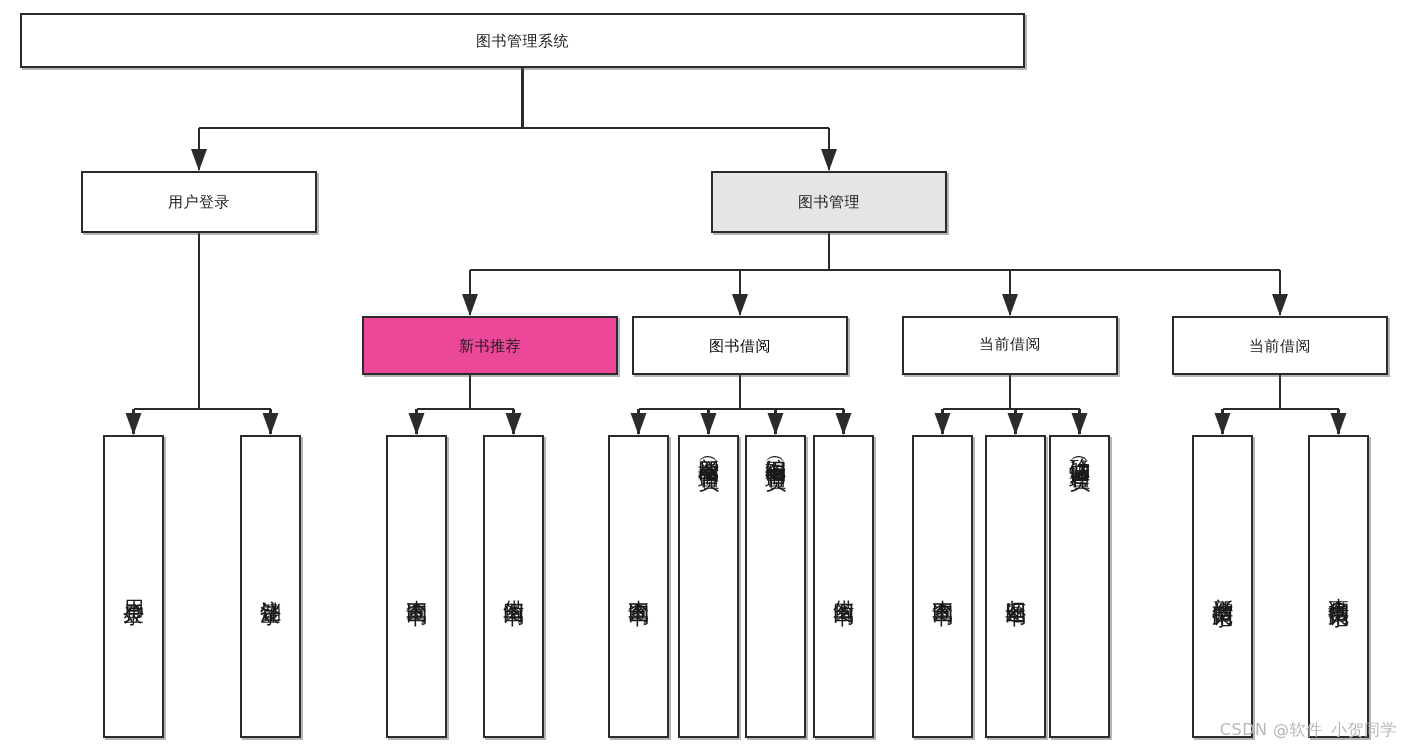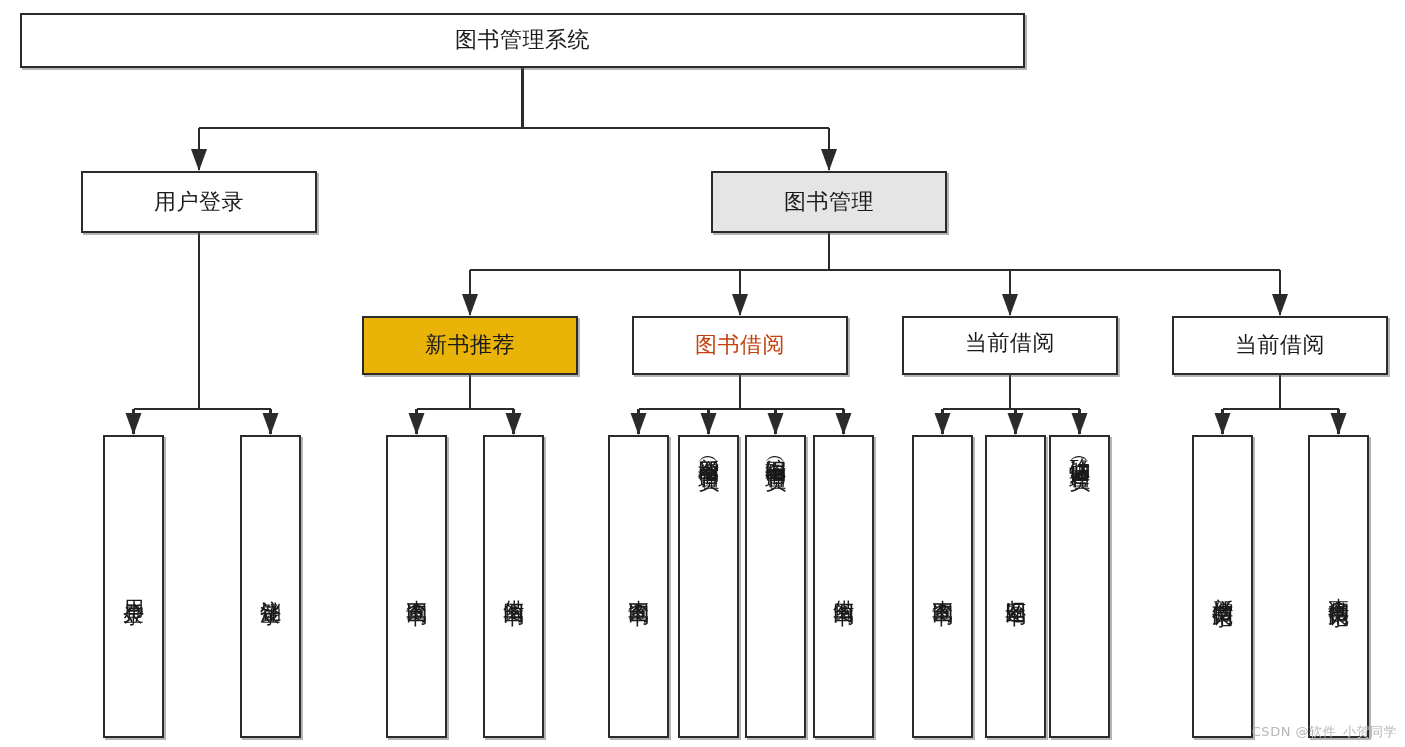--- a/index.html
+++ b/index.html
@@ -25,21 +25,21 @@
     position: absolute;
     box-sizing: border-box;
     background: #ffffff;
     border: 2px solid #2b2b2b;
     box-shadow: 2px 2px 0 rgba(90,90,90,0.45);
     display: flex;
     align-items: center;
     justify-content: center;
   }
   .node-label-h {
-    font-size: 22px;
+    font-size: 15px;
     color: #1a1a1a;
     line-height: 1.2;
     letter-spacing: 0.5px;
     white-space: nowrap;
     text-align: center;
   }
   .node-label-v {
     writing-mode: vertical-rl;
     text-orientation: upright;
     font-size: 21px;
@@ -63,21 +63,21 @@
     left: 0;
     top: 0;
     width: 1405px;
     height: 747px;
     pointer-events: none;
   }
   #watermark {
     position: absolute;
     right: 8px;
     bottom: 6px;
-    font-size: 13px;
+    font-size: 16px;
     color: #b8b8b8;
     white-space: nowrap;
     letter-spacing: 0.5px;
   }
 </style>
 </head>
 <body>
 
 <div id="diagram-root">
   <svg id="connector-layer" width="1405" height="747" viewBox="0 0 1405 747">
@@ -137,25 +137,25 @@
   <div id="node-layer">
       <div class="node-box" style="left: 20px; top: 13px; width: 1005px; height: 55px; border-color: rgb(43, 43, 43); background: rgb(255, 255, 255);">
         <div class="node-label-h" style="color: rgb(26, 26, 26);">图书管理系统</div>
       </div>
       <div class="node-box" style="left: 81px; top: 171px; width: 236px; height: 62px; border-color: rgb(43, 43, 43); background: rgb(255, 255, 255);">
         <div class="node-label-h" style="color: rgb(26, 26, 26);">用户登录</div>
       </div>
       <div class="node-box" style="left: 711px; top: 171px; width: 236px; height: 62px; border-color: rgb(43, 43, 43); background: #e5e5e5;">
         <div class="node-label-h" style="color: rgb(26, 26, 26);">图书管理</div>
       </div>
-      <div class="node-box" style="left: 362px; top: 316px; width: 216px; height: 59px; border-color: rgb(43, 43, 43); background: #eab308;">
+      <div class="node-box" style="left: 362px; top: 316px; width: 256px; height: 59px; border-color: rgb(43, 43, 43); background: #ec4899;">
         <div class="node-label-h" style="color: rgb(26, 26, 26);">新书推荐</div>
       </div>
       <div class="node-box" style="left: 632px; top: 316px; width: 216px; height: 59px; border-color: rgb(43, 43, 43); background: rgb(255, 255, 255);">
-        <div class="node-label-h" style="color: #c2410c;">图书借阅</div>
+        <div class="node-label-h" style="color: #000000;">图书借阅</div>
       </div>
       <div class="node-box" style="left: 902px; top: 316px; width: 216px; height: 59px; border-color: rgb(43, 43, 43); background: rgb(255, 255, 255);">
         <div class="node-label-h" style="color: rgb(26, 26, 26); font-family: Liberation Mono, monospace;">当前借阅</div>
       </div>
       <div class="node-box" style="left: 1172px; top: 316px; width: 216px; height: 59px; border-color: rgb(43, 43, 43); background: rgb(255, 255, 255);">
         <div class="node-label-h" style="color: rgb(26, 26, 26);">当前借阅</div>
       </div>
       <div class="node-box vertical centered" style="left: 103px; top: 435px; width: 61px; height: 303px; border-color: rgb(43, 43, 43); background: rgb(255, 255, 255);">
         <div class="node-label-v" style="color: rgb(26, 26, 26);">用户登录</div>
       </div>

